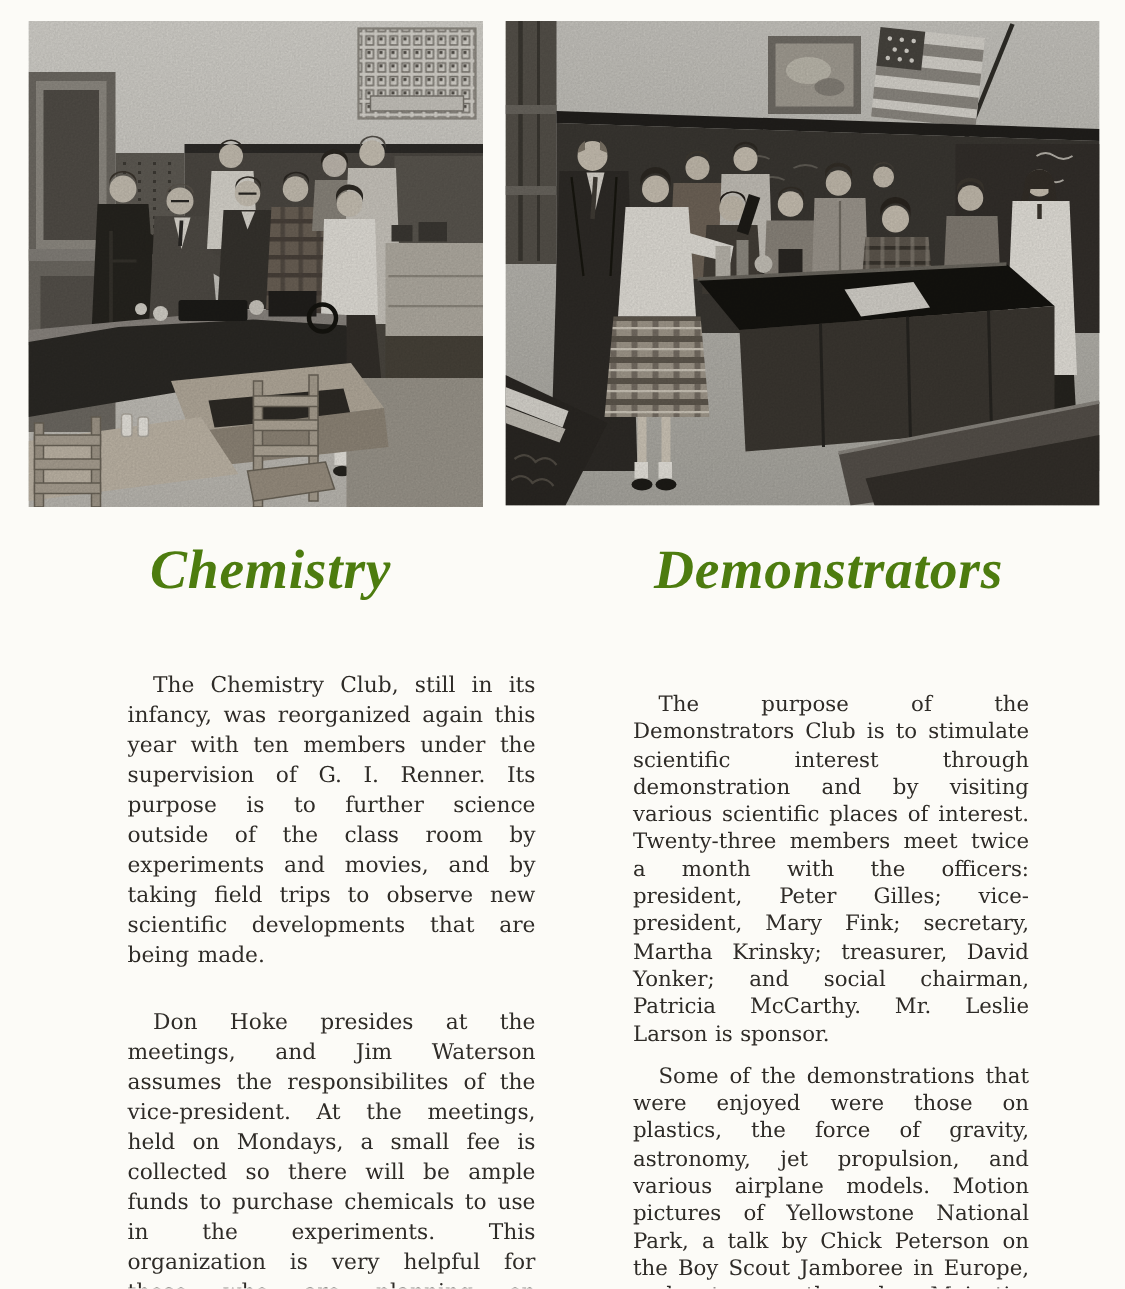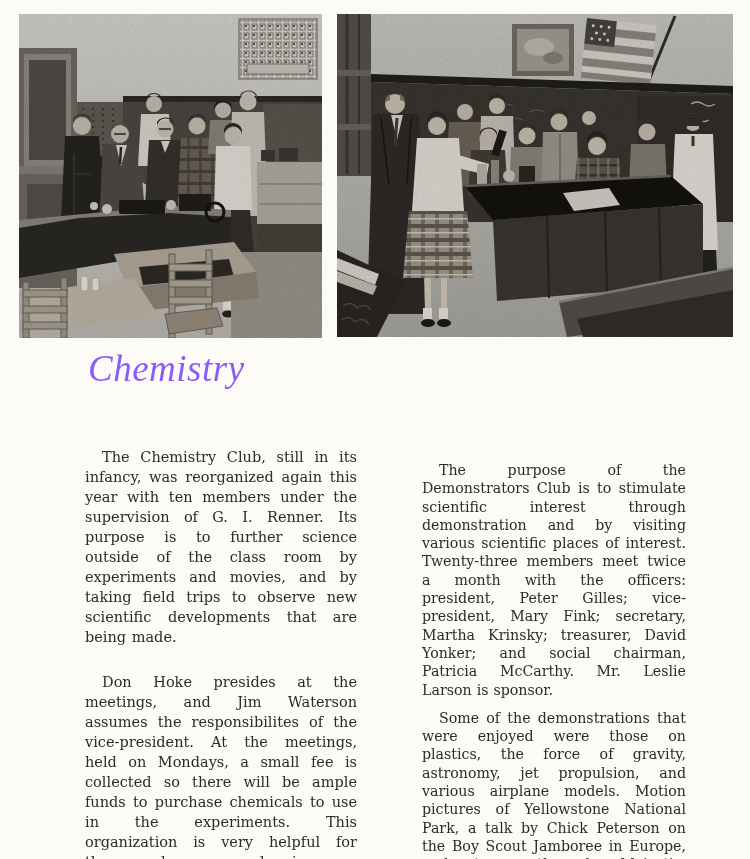--- a/index.html
+++ b/index.html
@@ -11,25 +11,25 @@
   }
   .page {
     position:relative; width:750px; height:859px;
     background:#fcfbf7; overflow:hidden; color:#33302b;
   }
   figure.photo { position:absolute; margin:0; padding:0; }
   .photo-left  { left:19px;  top:14px; width:303px; height:324px; }
   .photo-right { left:337px; top:14px; width:396px; height:323px; }
   .photo svg { width:100%; height:100%; display:block; }
   h2.heading {
-    position:absolute; margin:0;
+    position:absolute; margin:12px;
     font-family:"Liberation Serif","DejaVu Serif",serif;
-    font-style:italic; font-weight:normal;
+    font-style:italic; font-weight:bold;
     font-size:37px; line-height:40px; letter-spacing:0.5px;
-    color:#8b5cf6;
+    color:#4d7c0f;
   }
   .heading-left  { left:88px;  top:349px; }
   .heading-right { left:424px; top:349px; }
   .col { position:absolute; text-align:justify; color:#2e2b27; }
   .col p { margin:0; text-indent:17px; }
   .col-left  {
     left:85px; top:447px; width:272px;
     font-size:14.5px; line-height:20px; word-spacing:1px;
   }
   .col-left p + p { margin-top:25px; }
@@ -350,20 +350,21 @@
         <polygon points="0,244 42,260 38,271 0,256" fill="#dad7d0"></polygon>
         <polygon points="0,257 40,272 36,281 0,268" fill="#c3bfb6"></polygon>
         <path d="M6,292 q8,-6 14,2 q8,-6 14,2" stroke="#514c44" stroke-width="1.5" fill="none"></path>
         <path d="M4,306 q8,-6 14,2 q8,-6 14,2" stroke="#514c44" stroke-width="1.5" fill="none"></path>
       </g>
       <rect width="396" height="323" filter="url(#grain)" opacity="0.14"></rect>
     </svg>
   </figure>
 
   <h2 class="heading heading-left">Chemistry</h2>
+  <h2 class="heading heading-right">Demonstrators</h2>
 
   <div class="col col-left">
     <p>The Chemistry Club, still in its infancy, was reorganized again this year with ten members under the supervision of G. I. Renner. Its purpose is to further science outside of the class room by experiments and movies, and by taking field trips to observe new scientific developments that are being made.</p>
     <p>Don Hoke presides at the meetings, and Jim Waterson assumes the responsibilites of the vice-president. At the meetings, held on Mondays, a small fee is collected so there will be ample funds to purchase chemicals to use in the experiments. This organization is very helpful for those who are planning on becoming nurses, doctors, chemists, or engineers.</p>
   </div>
   <div class="col col-right">
     <p>The purpose of the Demonstrators Club is to stimulate scientific interest through demonstration and by visiting various scientific places of interest. Twenty-three members meet twice a month with the officers: president, Peter Gilles; vice-president, Mary Fink; secretary, Martha Krinsky; treasurer, David Yonker; and social chairman, Patricia McCarthy. Mr. Leslie Larson is sponsor.</p>
     <p>Some of the demonstrations that were enjoyed were those on plastics, the force of gravity, astronomy, jet propulsion, and various airplane models. Motion pictures of Yellowstone National Park, a talk by Chick Peterson on the Boy Scout Jamboree in Europe, and tours through Majestic, Master's Cleaners, Field Museum, Shedd Aquarium, Plantarium, a mink farm, and the local airport were also enjoyed.</p>
   </div>
 

